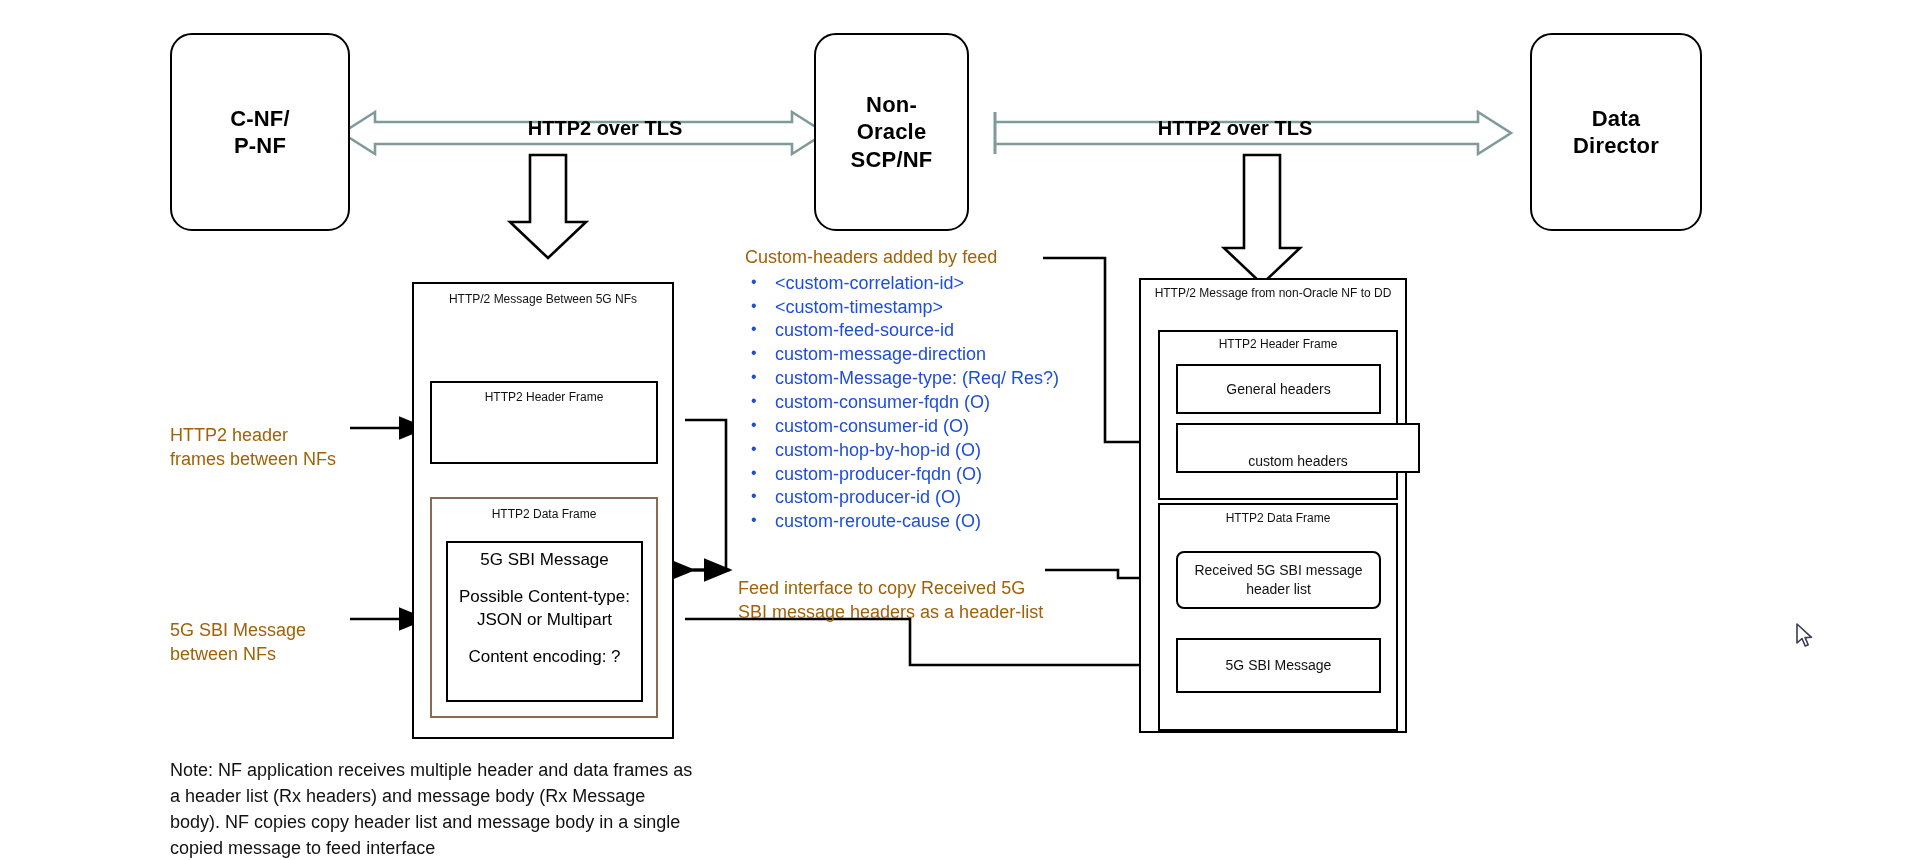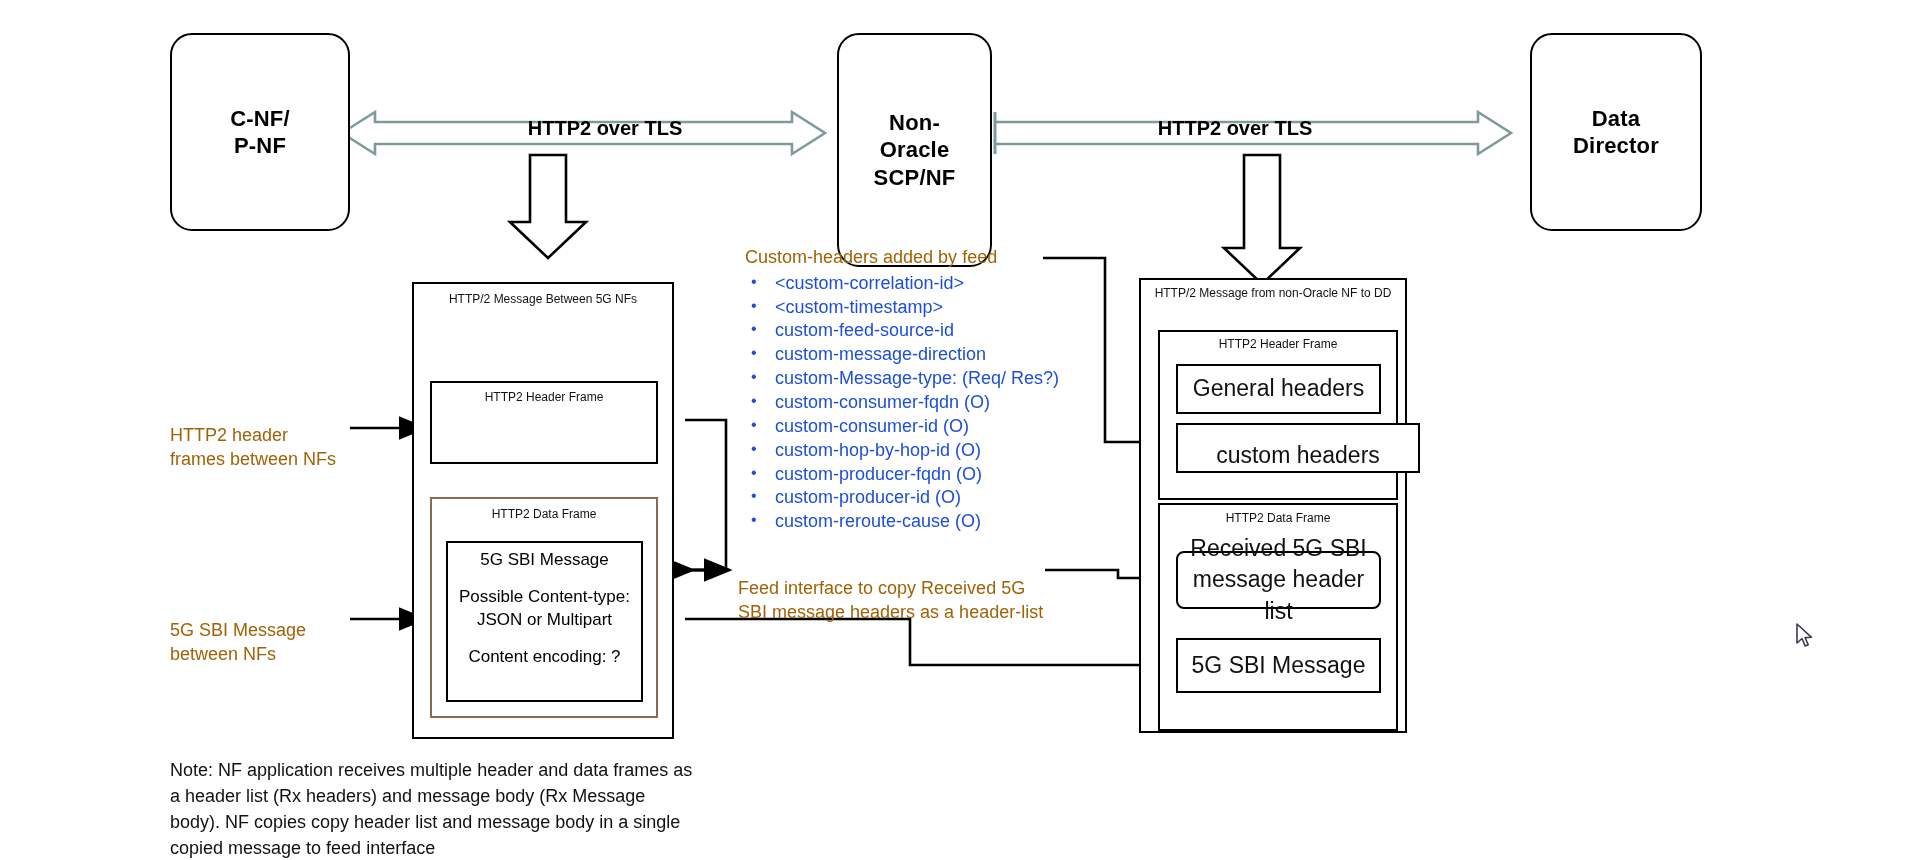--- a/index.html
+++ b/index.html
@@ -19,21 +19,21 @@
   .rect{border:2.5px solid #000;background:#fff;}
   .rect-brown{border:2.5px solid #8a6a50;background:#fff;}
 
   .boxlabel{
     position:absolute;left:0;right:0;text-align:center;
     font-size:12px;line-height:1.3;color:#111;
   }
 
   .centertext{
     display:flex;align-items:center;justify-content:center;text-align:center;
-    font-size:23px;line-height:1.35;color:#111;
+    font-size:14px;line-height:1.35;color:#111;
   }
 
   
   .txt{font-size:18px;line-height:1.32;color:#a16207;white-space:pre-line;}
   .txt-note{font-size:18px;line-height:1.45;color:#111;}
 
   
   .blist{list-style:none;margin:0;padding:0;font-size:18px;line-height:1.325;color:#1d4ed8;}
   .blist li{position:relative;padding-left:30px;}
   .blist li:before{content:"\2022";position:absolute;left:6px;top:-1px;font-size:16px;}
@@ -104,21 +104,21 @@
     <g>
       <path d="M 685,619 L 910,619 L 910,665 L 1168,665" fill="none" stroke="#000" stroke-width="2.6" marker-end="url(#ah)"></path>
     </g>
   </svg>
 
   <div class="abs node" style="left:170px;top:33px;width:180px;height:198px;">
     <span style="white-space:pre-line;">C-NF/
 P-NF</span>
   </div>
 
-  <div class="abs node" style="left:837px;top:33px;width:155px;height:234px;">
+  <div class="abs node" style="left:814px;top:33px;width:155px;height:198px;">
     <span style="white-space:pre-line;">Non-
 Oracle
 SCP/NF</span>
   </div>
 
   <div class="abs node" style="left:1530px;top:33px;width:172px;height:198px;">
     <span style="white-space:pre-line;">Data
 Director</span>
   </div>
 

